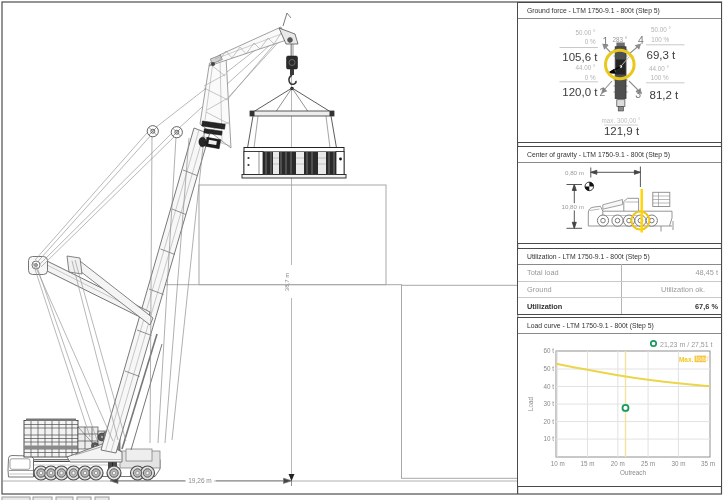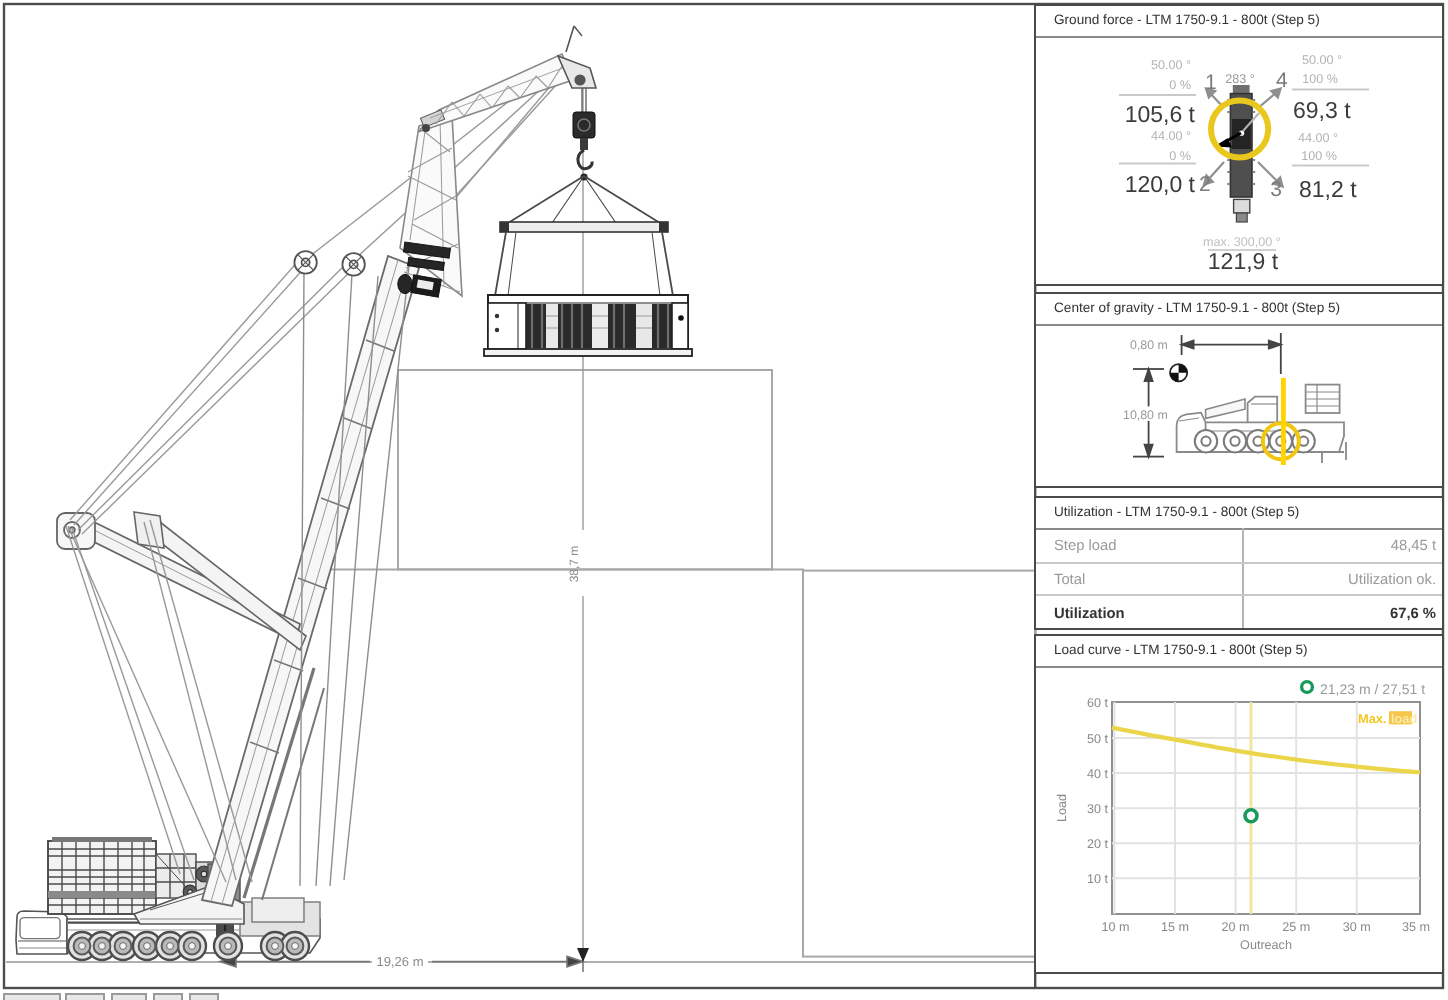--- a/index.html
+++ b/index.html
@@ -564,27 +564,27 @@
 
 <div class="panel" id="p3" style="top:248px;height:67px;">
 
   <div class="phead">Utilization - LTM 1750-9.1 - 800t (Step 5)</div>
 
   <div style="position:absolute;left:0;top:15px;width:203px;height:50px;font-size:7.4px;color:#9a9a9a;">
 
     <div style="position:absolute;left:103px;top:0;width:1px;height:50px;background:#b5b5b5;"></div>
 
     <div style="position:absolute;left:0;top:0;width:203px;height:16.5px;border-bottom:1px solid #c9c9c9;">
-      <span style="position:absolute;left:9px;top:4px;">Step load</span>
+      <span style="position:absolute;left:9px;top:4px;">Total load</span>
       <span style="position:absolute;right:3px;top:4px;">48,45 t</span>
     </div>
 
     <div style="position:absolute;left:0;top:17.5px;width:203px;height:15px;border-bottom:1px solid #c9c9c9;">
-      <span style="position:absolute;left:9px;top:3px;">Total</span>
-      <span style="position:absolute;right:3px;top:3px;">Utilization ok.</span>
+      <span style="position:absolute;left:9px;top:3px;">Ground</span>
+      <span style="position:absolute;right:16px;top:3px;">Utilization ok.</span>
     </div>
 
     <div style="position:absolute;left:0;top:33.5px;width:203px;height:16.5px;color:#333;font-weight:bold;">
       <span style="position:absolute;left:9px;top:4px;">Utilization</span>
       <span style="position:absolute;right:3px;top:4px;">67,6 %</span>
     </div>
   </div>
 </div>
 
 <div class="panel" id="p4" style="top:317px;height:170px;">

